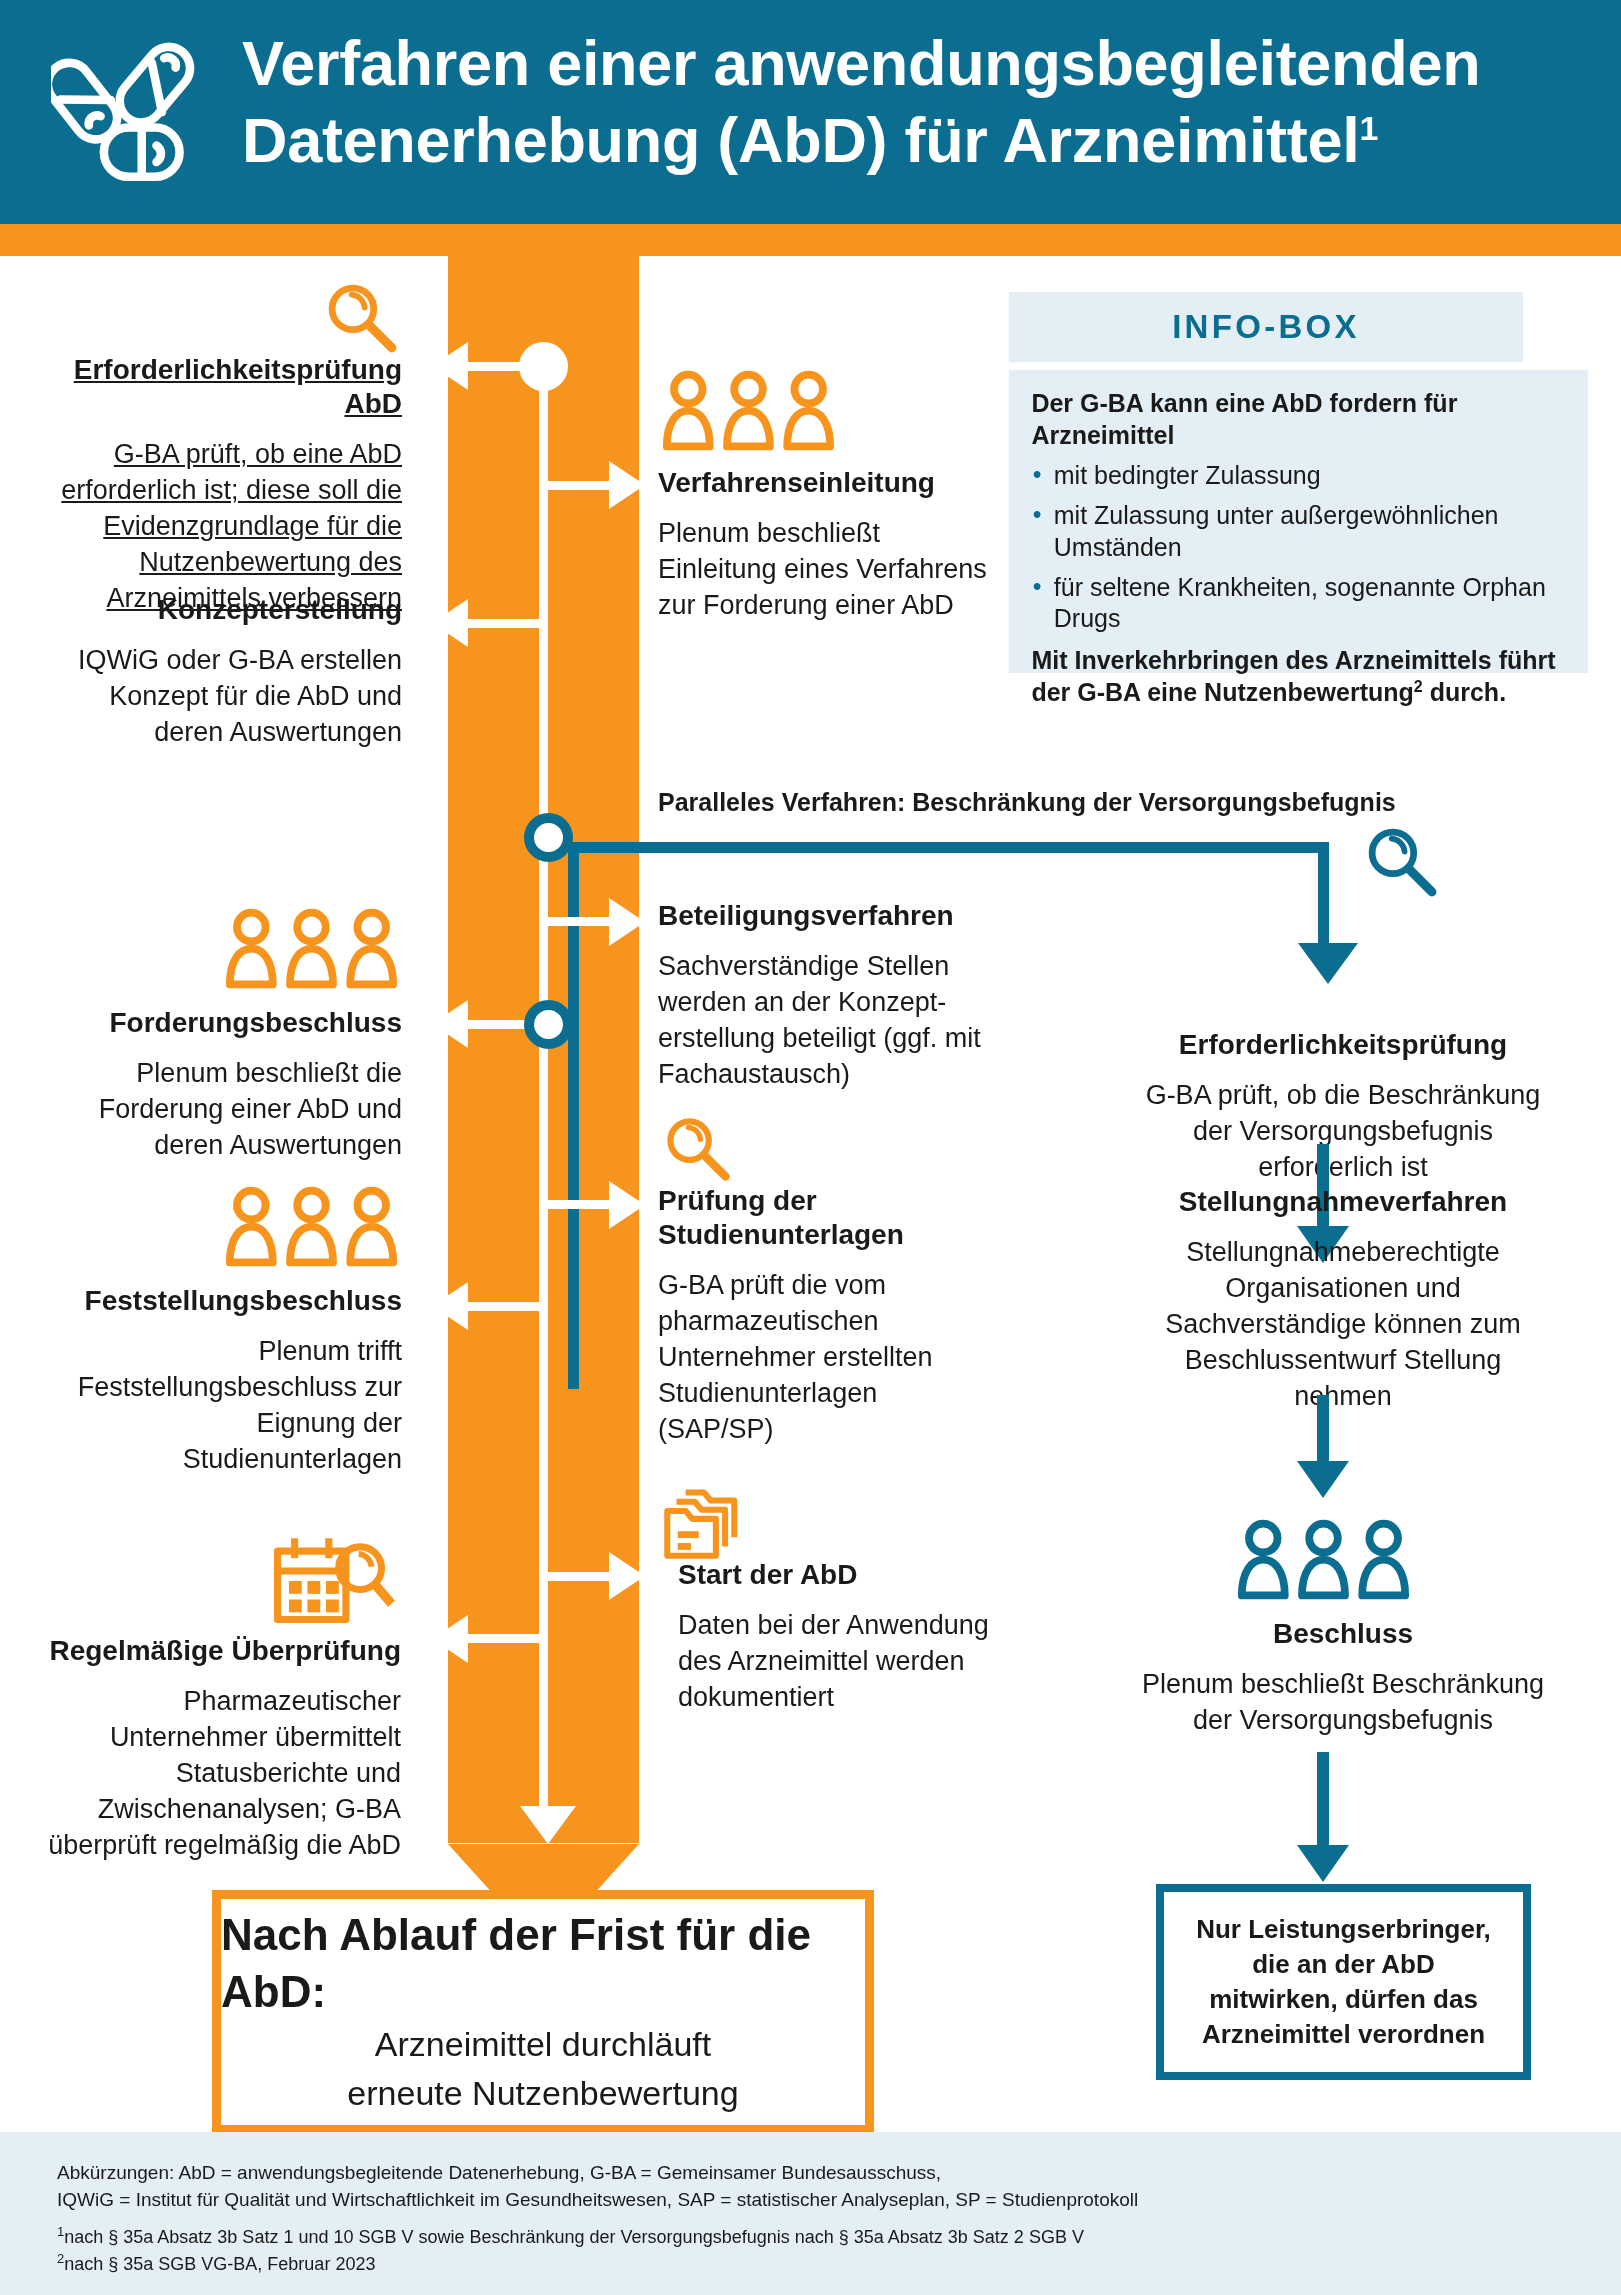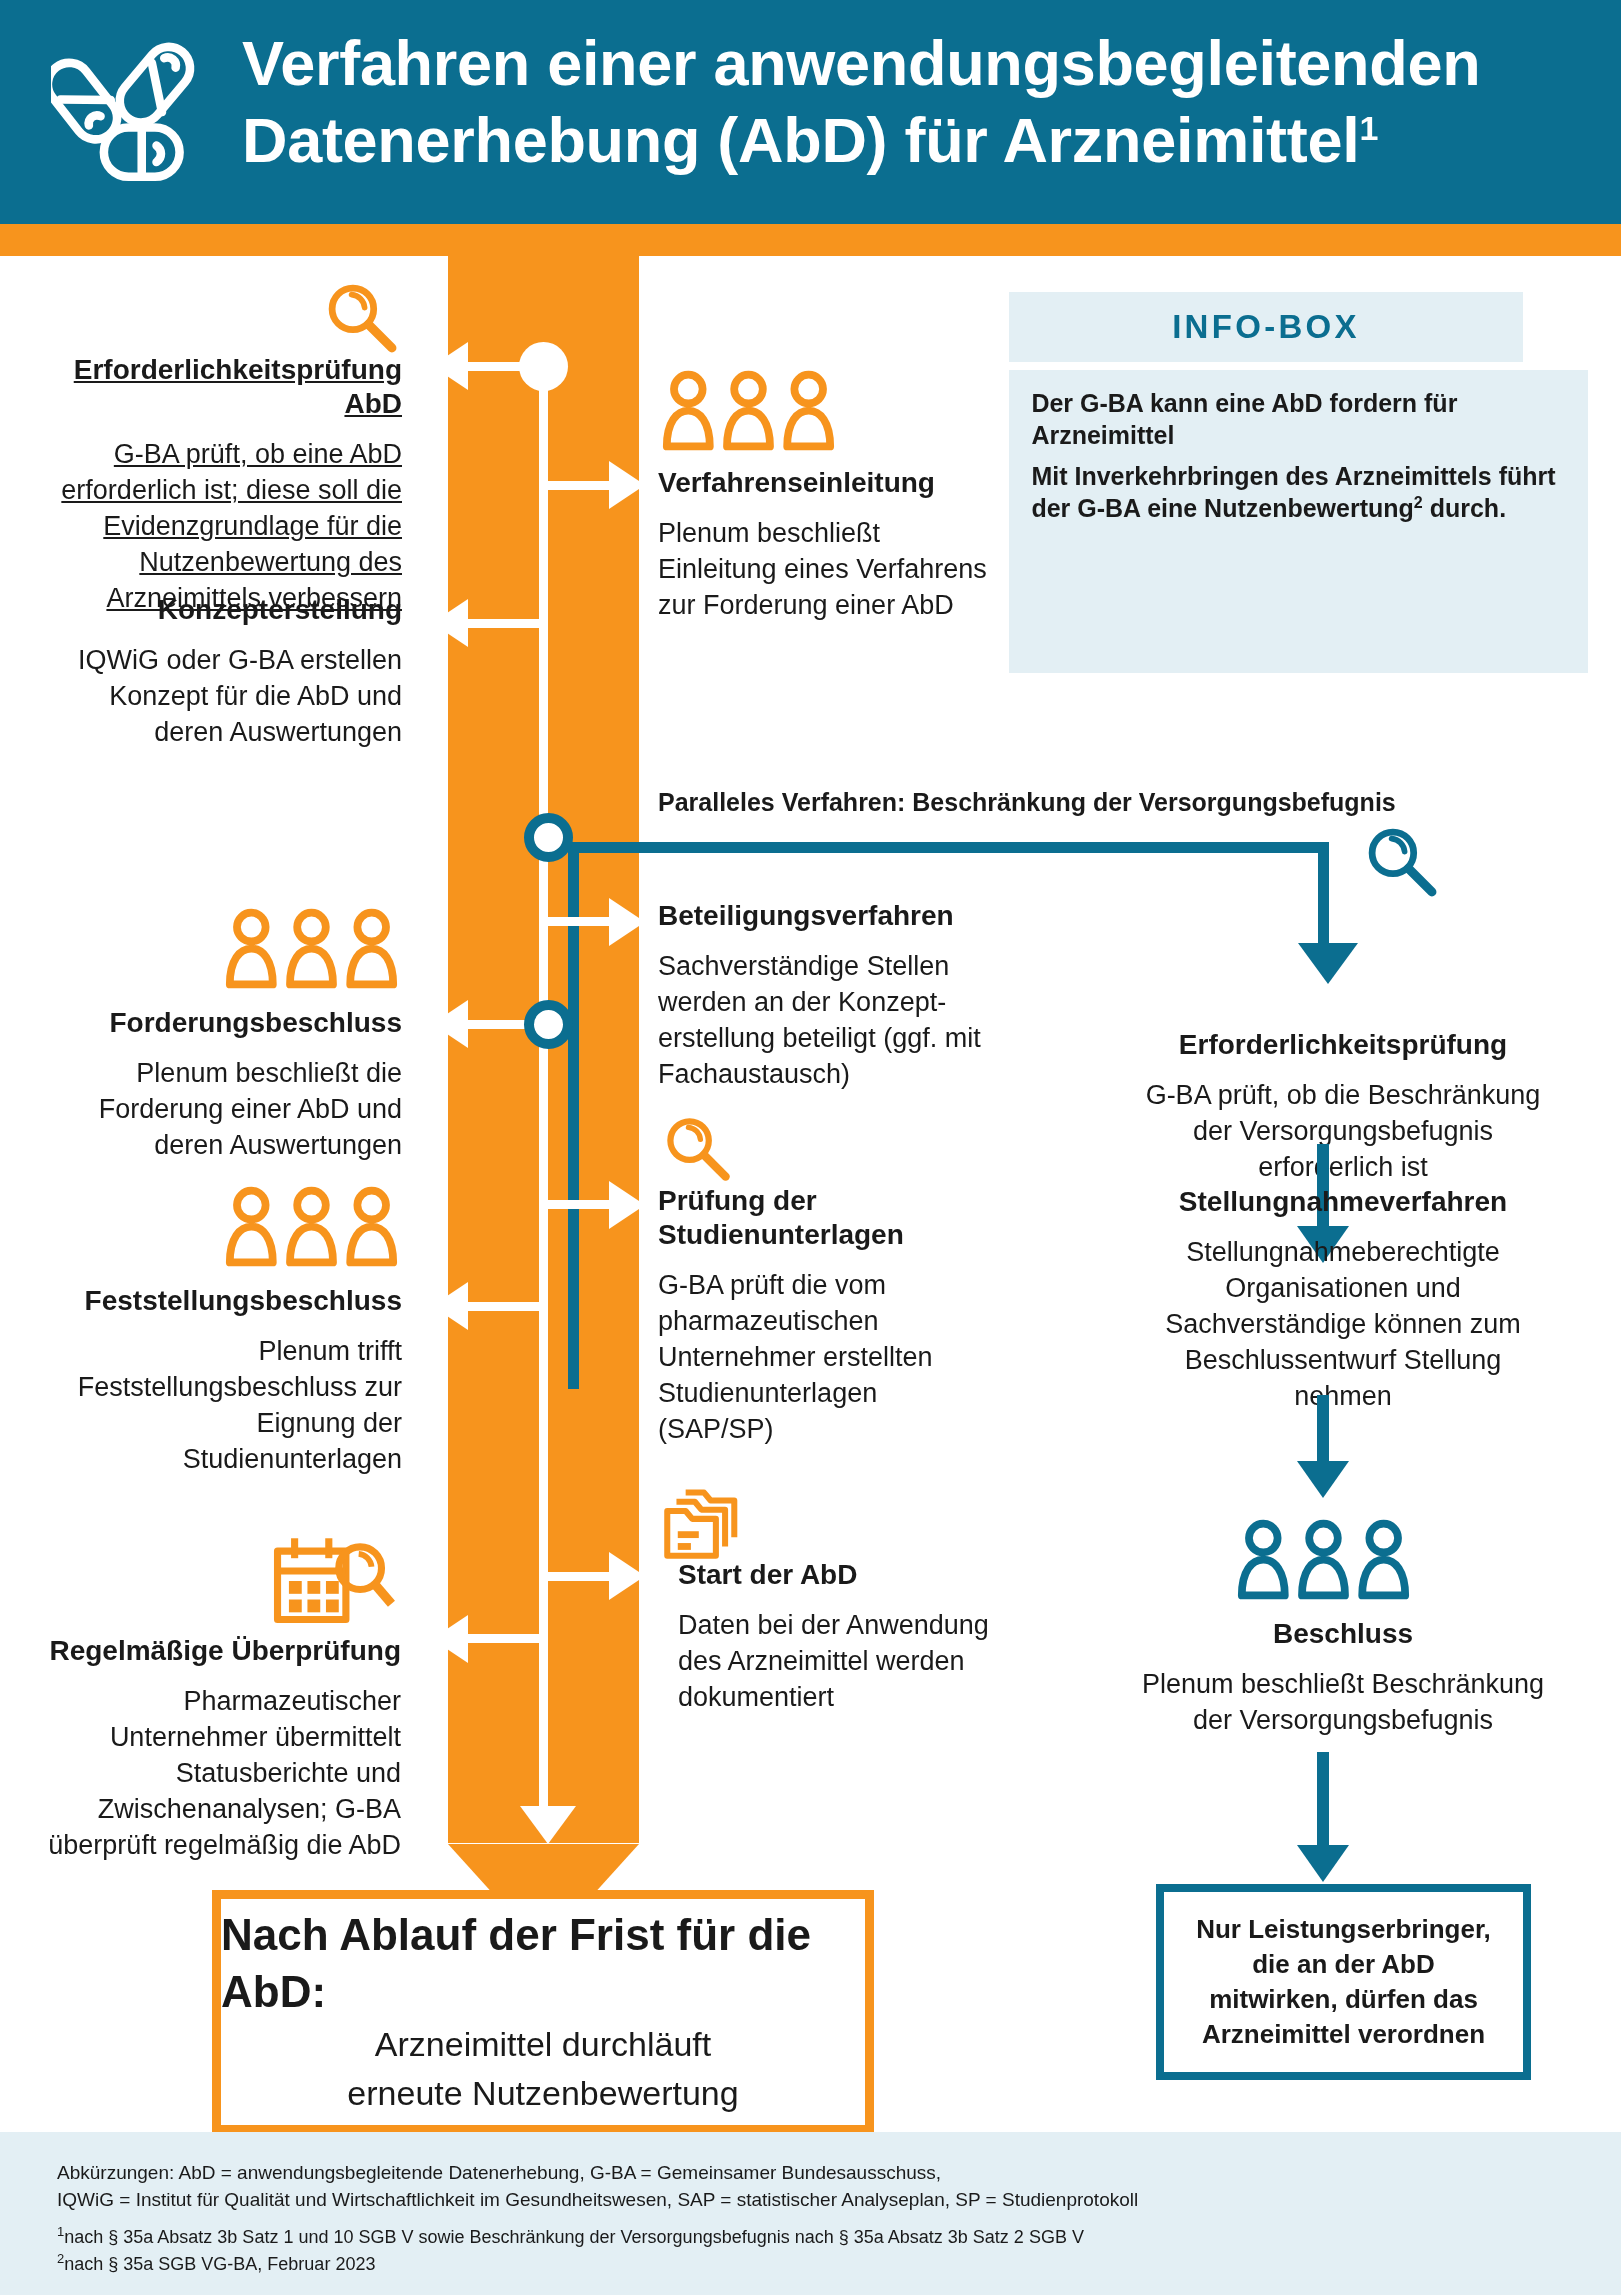--- a/index.html
+++ b/index.html
@@ -387,20 +387,25 @@
 <div class="block left-al" style="left:678px; top:1558px; width:342px;">
   <h3>Start der AbD</h3>
   <p>Daten bei der Anwendung des Arzneimittel werden dokumentiert</p>
 </div>
 
 <div class="infobox-title-bar">
   <div class="infobox-title">INFO-BOX</div>
 </div>
 <div class="infobox-body">
   <div class="ib-head">Der G-BA kann eine AbD fordern für Arzneimittel</div>
+  <ul>
+    <li>mit bedingter Zulassung</li>
+    <li>mit Zulassung unter außergewöhnlichen Umständen</li>
+    <li>für seltene Krankheiten, sogenannte Orphan Drugs</li>
+  </ul>
   <div class="ib-foot">
     <span>Mit Inverkehrbringen des Arzneimittels führt</span><br>
     <span>der G-BA eine Nutzenbewertung</span><sup>2</sup><span> durch.</span>
   </div>
 </div>
 
 <div class="parallel-label">Paralleles Verfahren: Beschränkung der Versorgungsbefugnis</div>
 
 <div class="icon-wrap" style="left:1363px; top:823px;">
   <svg width="78" height="78" viewBox="0 0 60 60">

